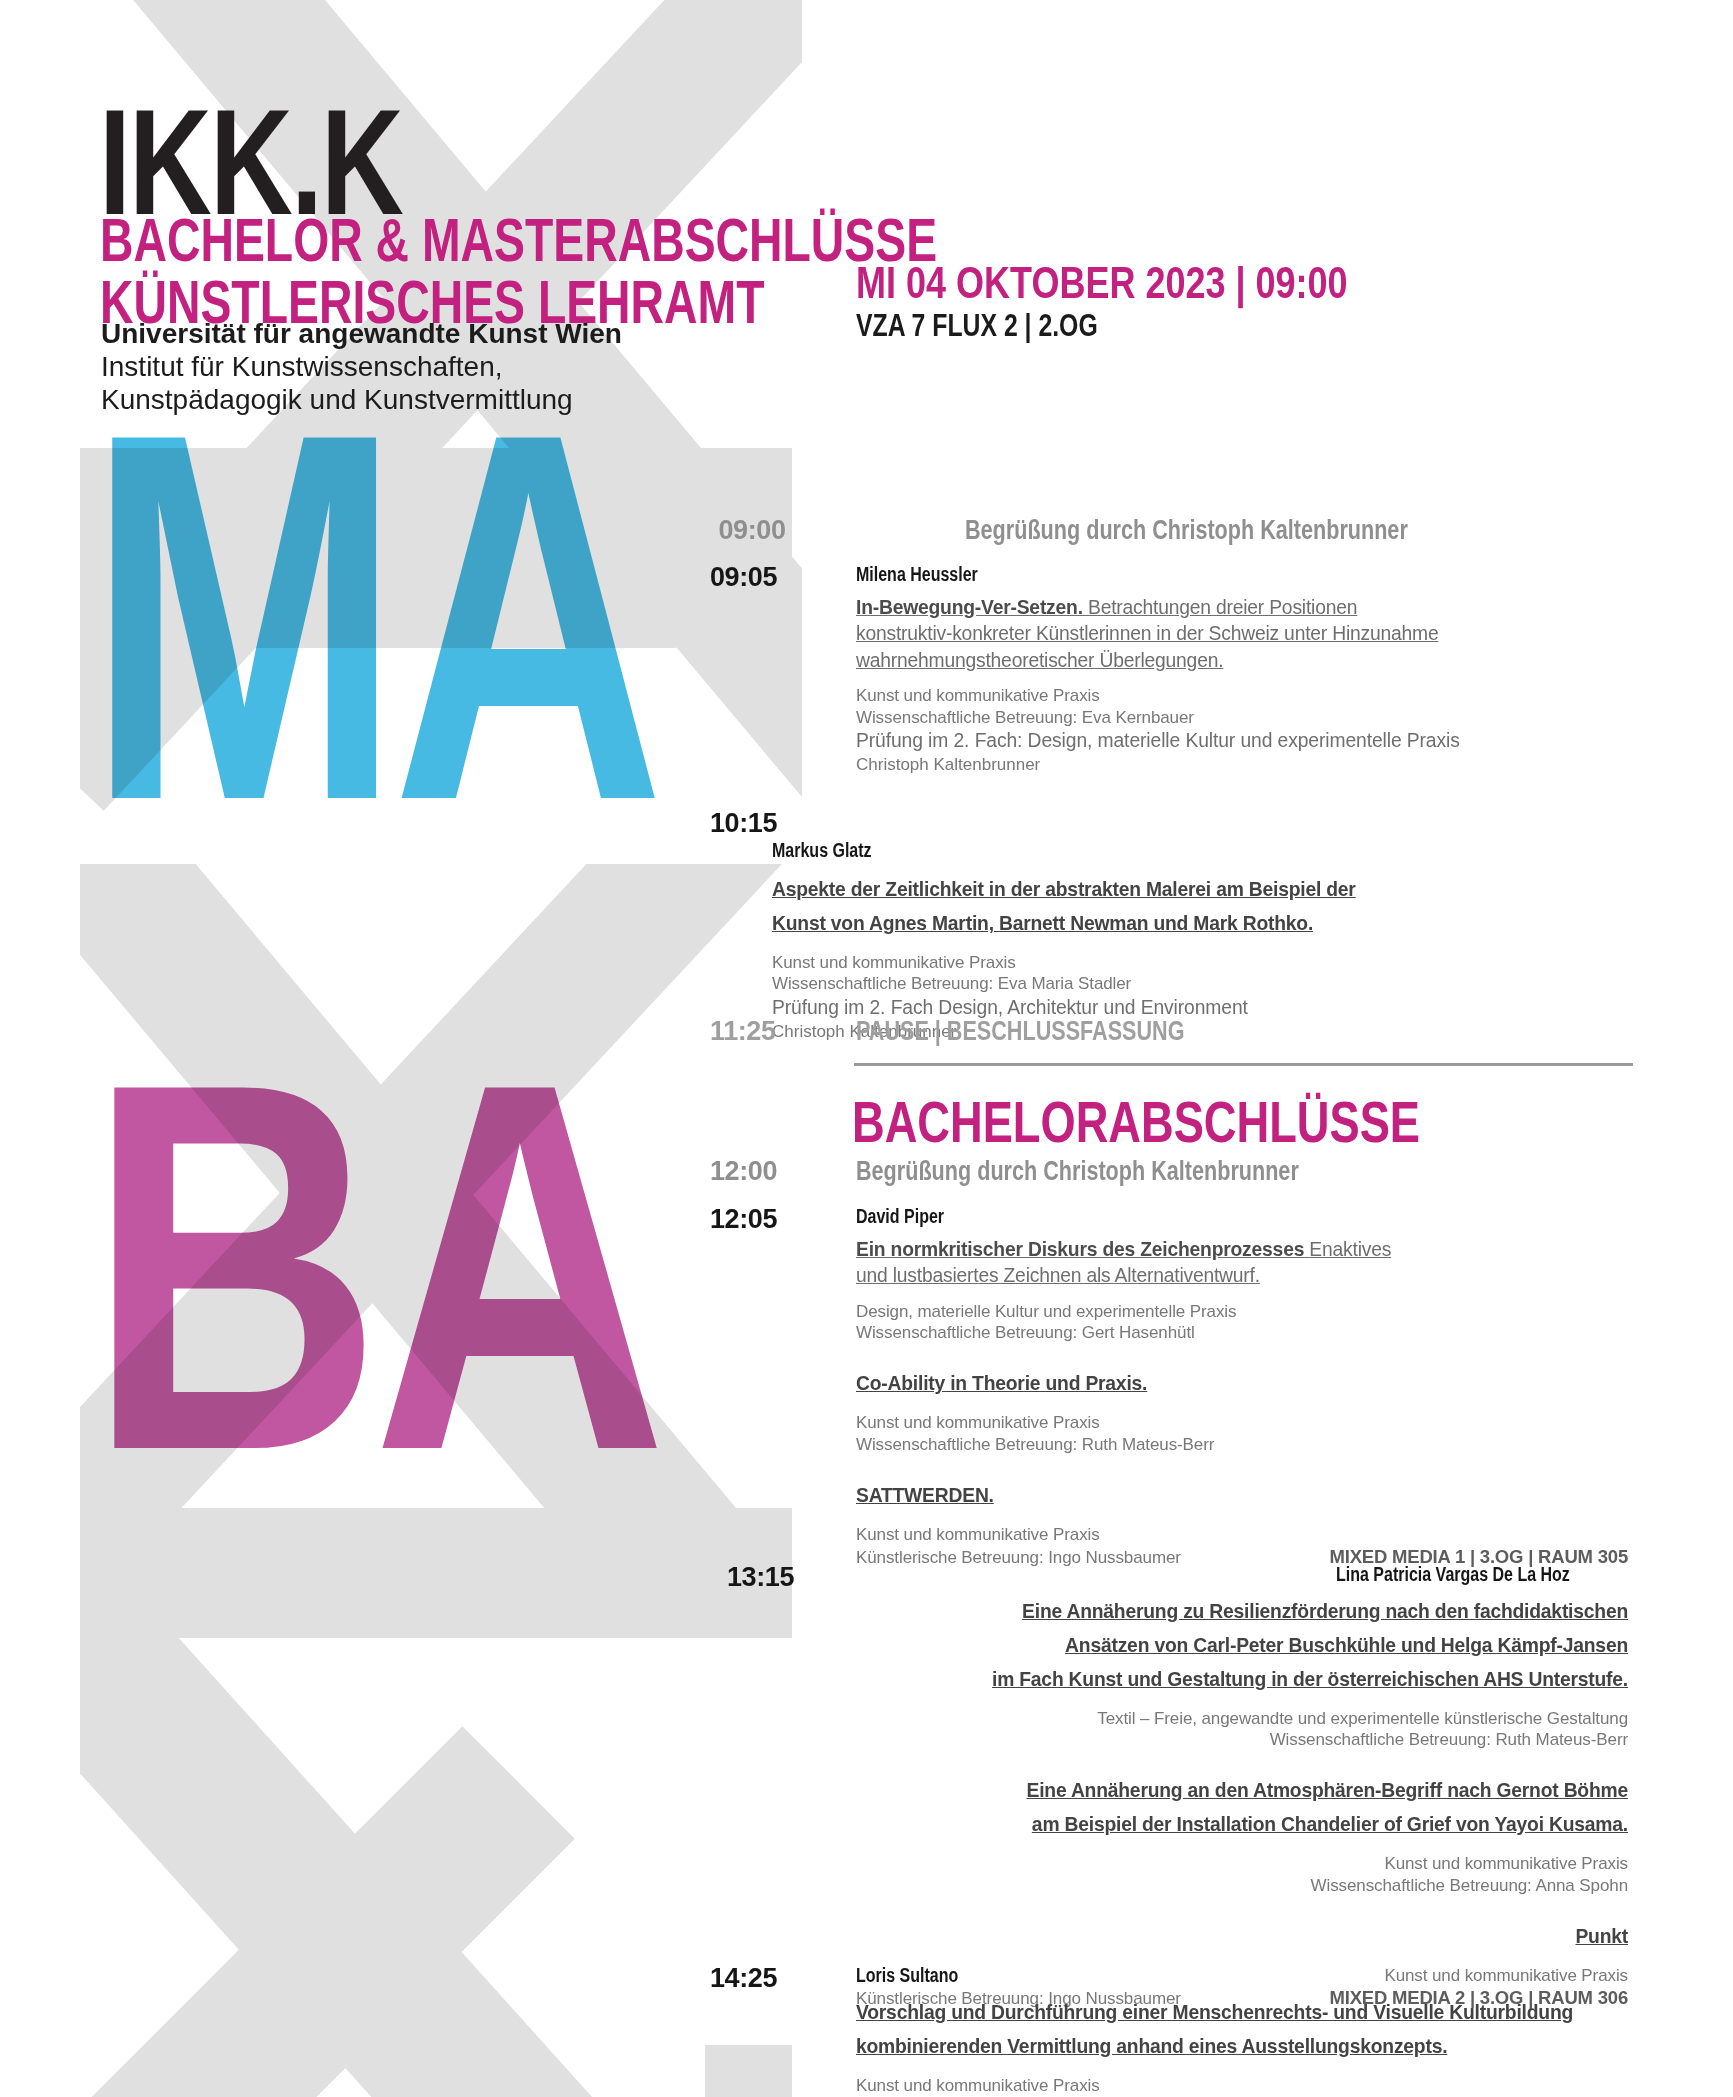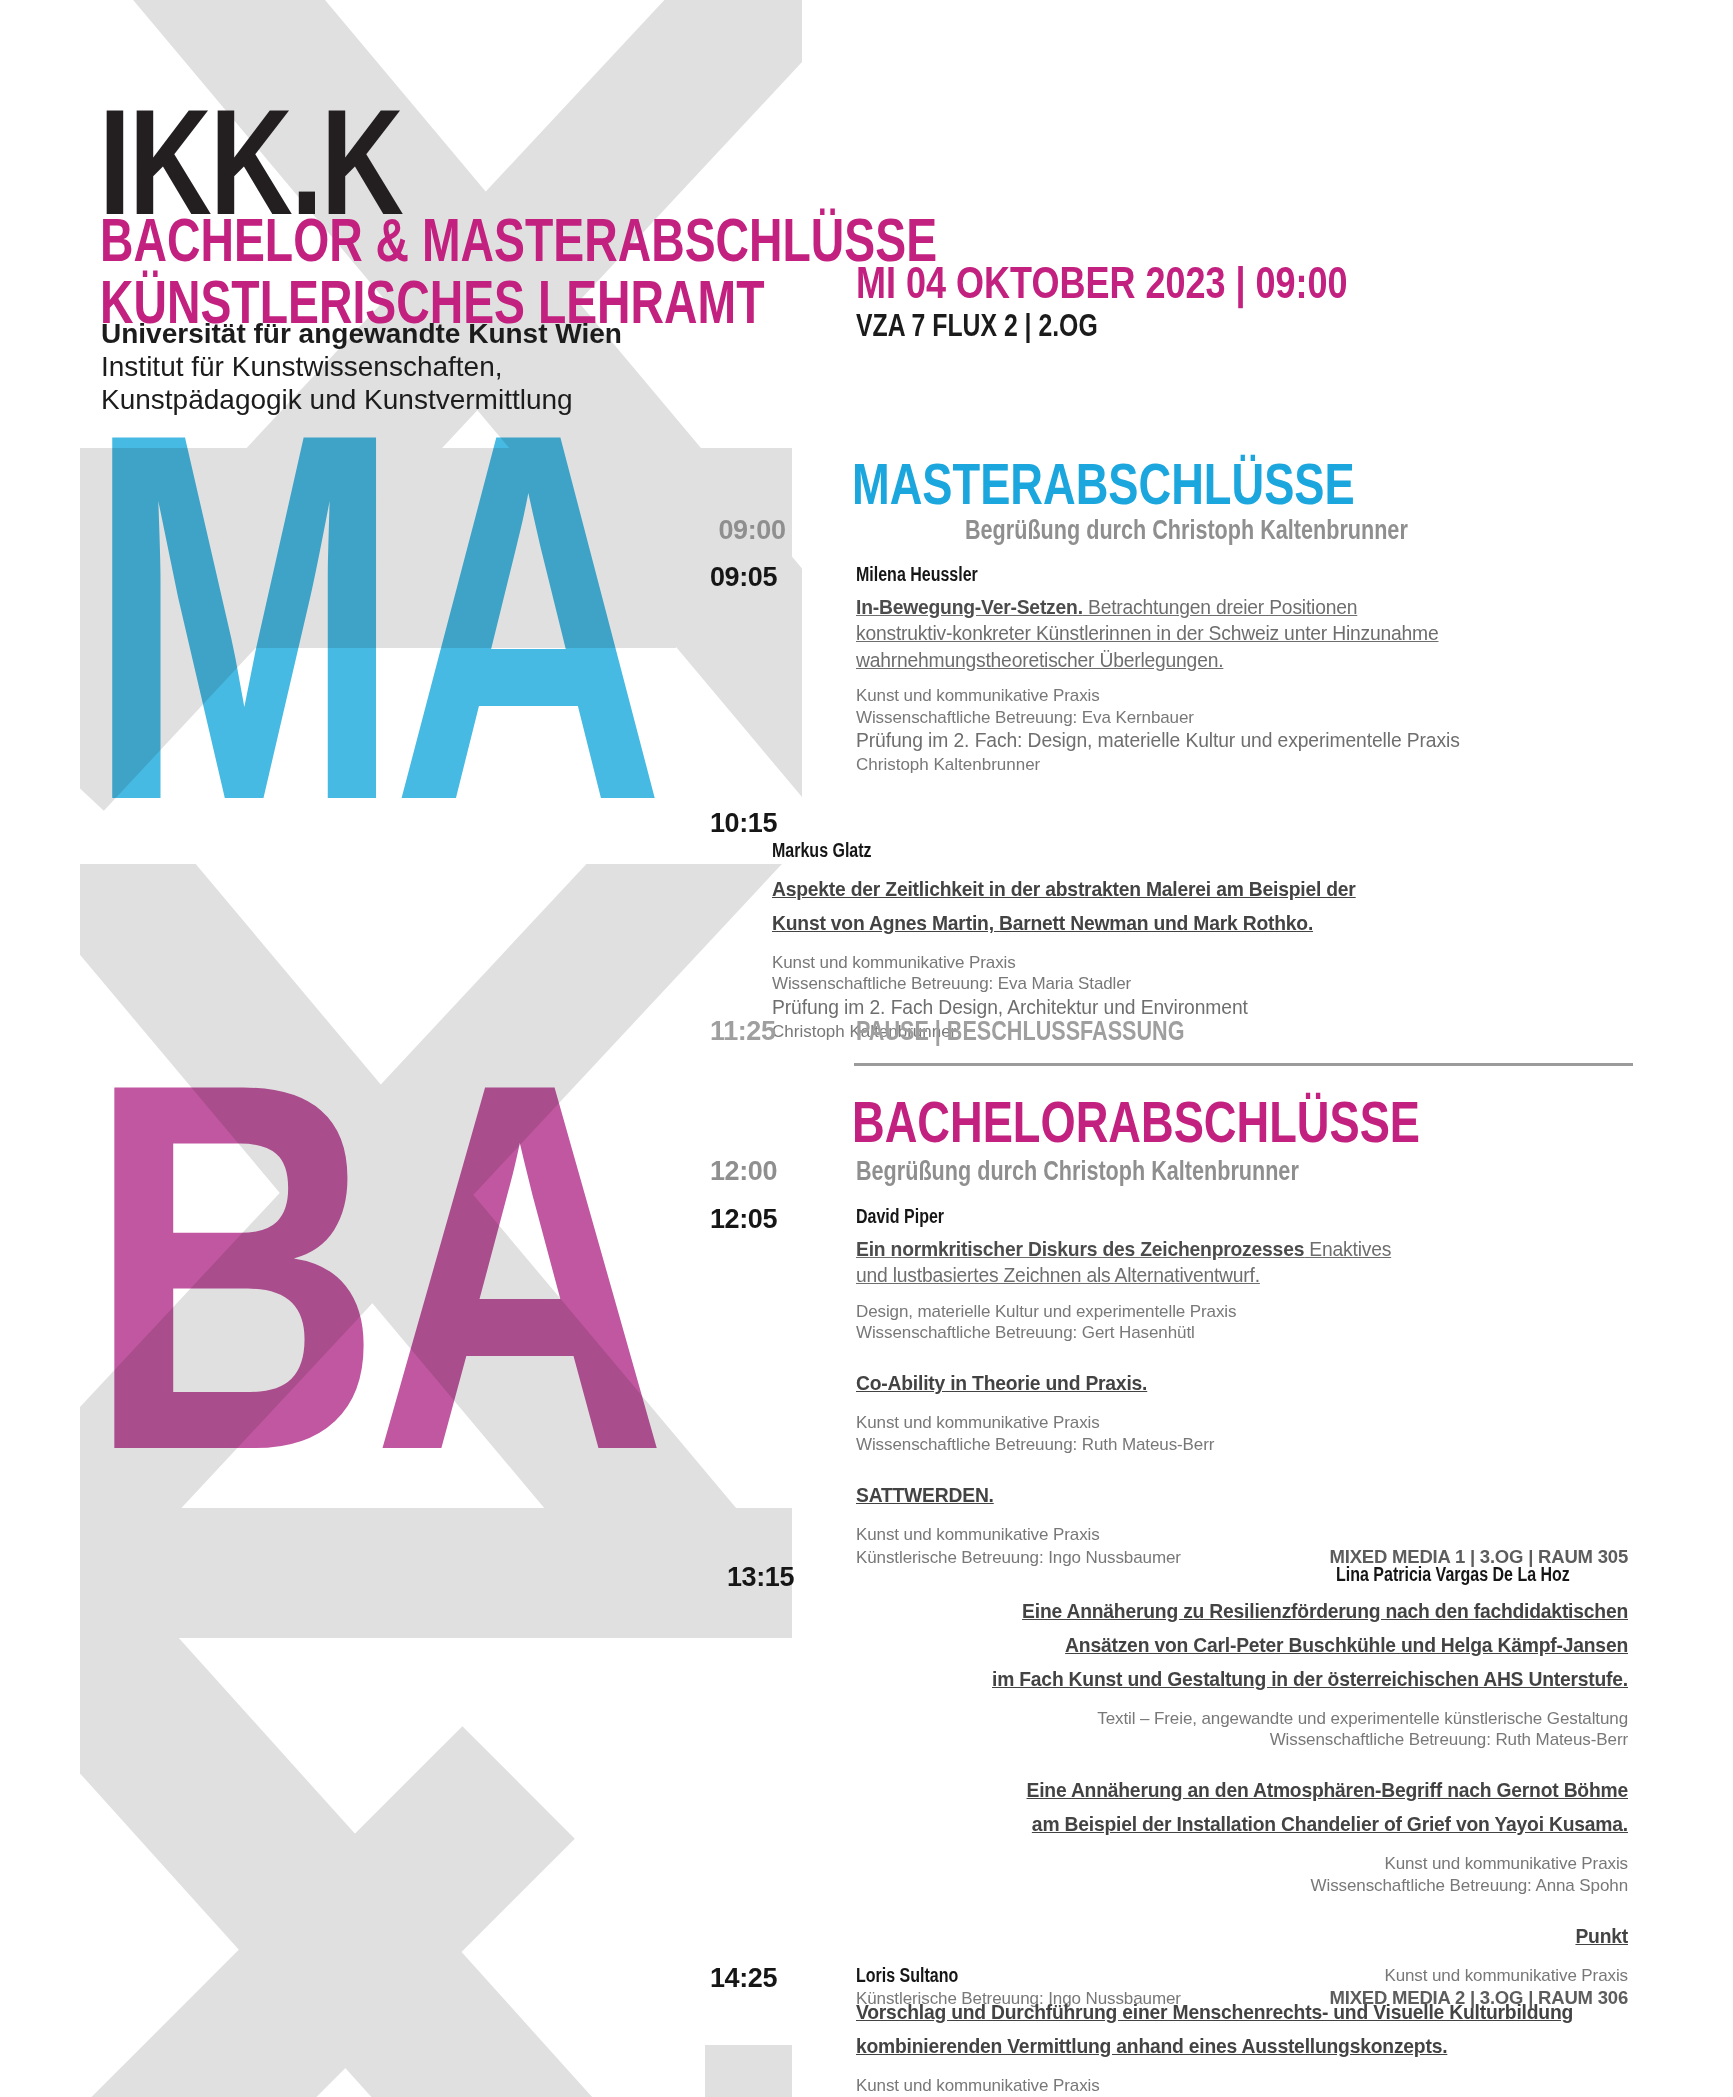--- a/index.html
+++ b/index.html
@@ -89,23 +89,20 @@
     <div>Institut für Kunstwissenschaften,</div>
     <div>Kunstpädagogik und Kunstvermittlung</div>
   </div>
   <div id="date-line">
     <span class="condensed" style="transform:scaleX(.8);">MI 04 OKTOBER 2023  | 09:00</span>
   </div>
   <div id="venue-line">
     <span class="condensed" style="transform:scaleX(.8);">VZA 7  FLUX 2  |  2.OG</span>
   </div>
 
-  <div class="sec-heading" id="h-master">
-    <span class="condensed" style="transform:scaleX(.78);">MASTERABSCHLÜSSE</span>
-  </div>
   <div id="divider"></div>
   <div class="sec-heading" id="h-bachelor">
     <span class="condensed" style="transform:scaleX(.78);">BACHELORABSCHLÜSSE</span>
   </div>
 
   <div class="row note-begr" style="top:516px;text-align:center;">
     <div class="time">09:00</div>
     <div class="content">
         <div class="label"><span class="cx80">Begrüßung durch Christoph Kaltenbrunner</span></div>
       </div>

